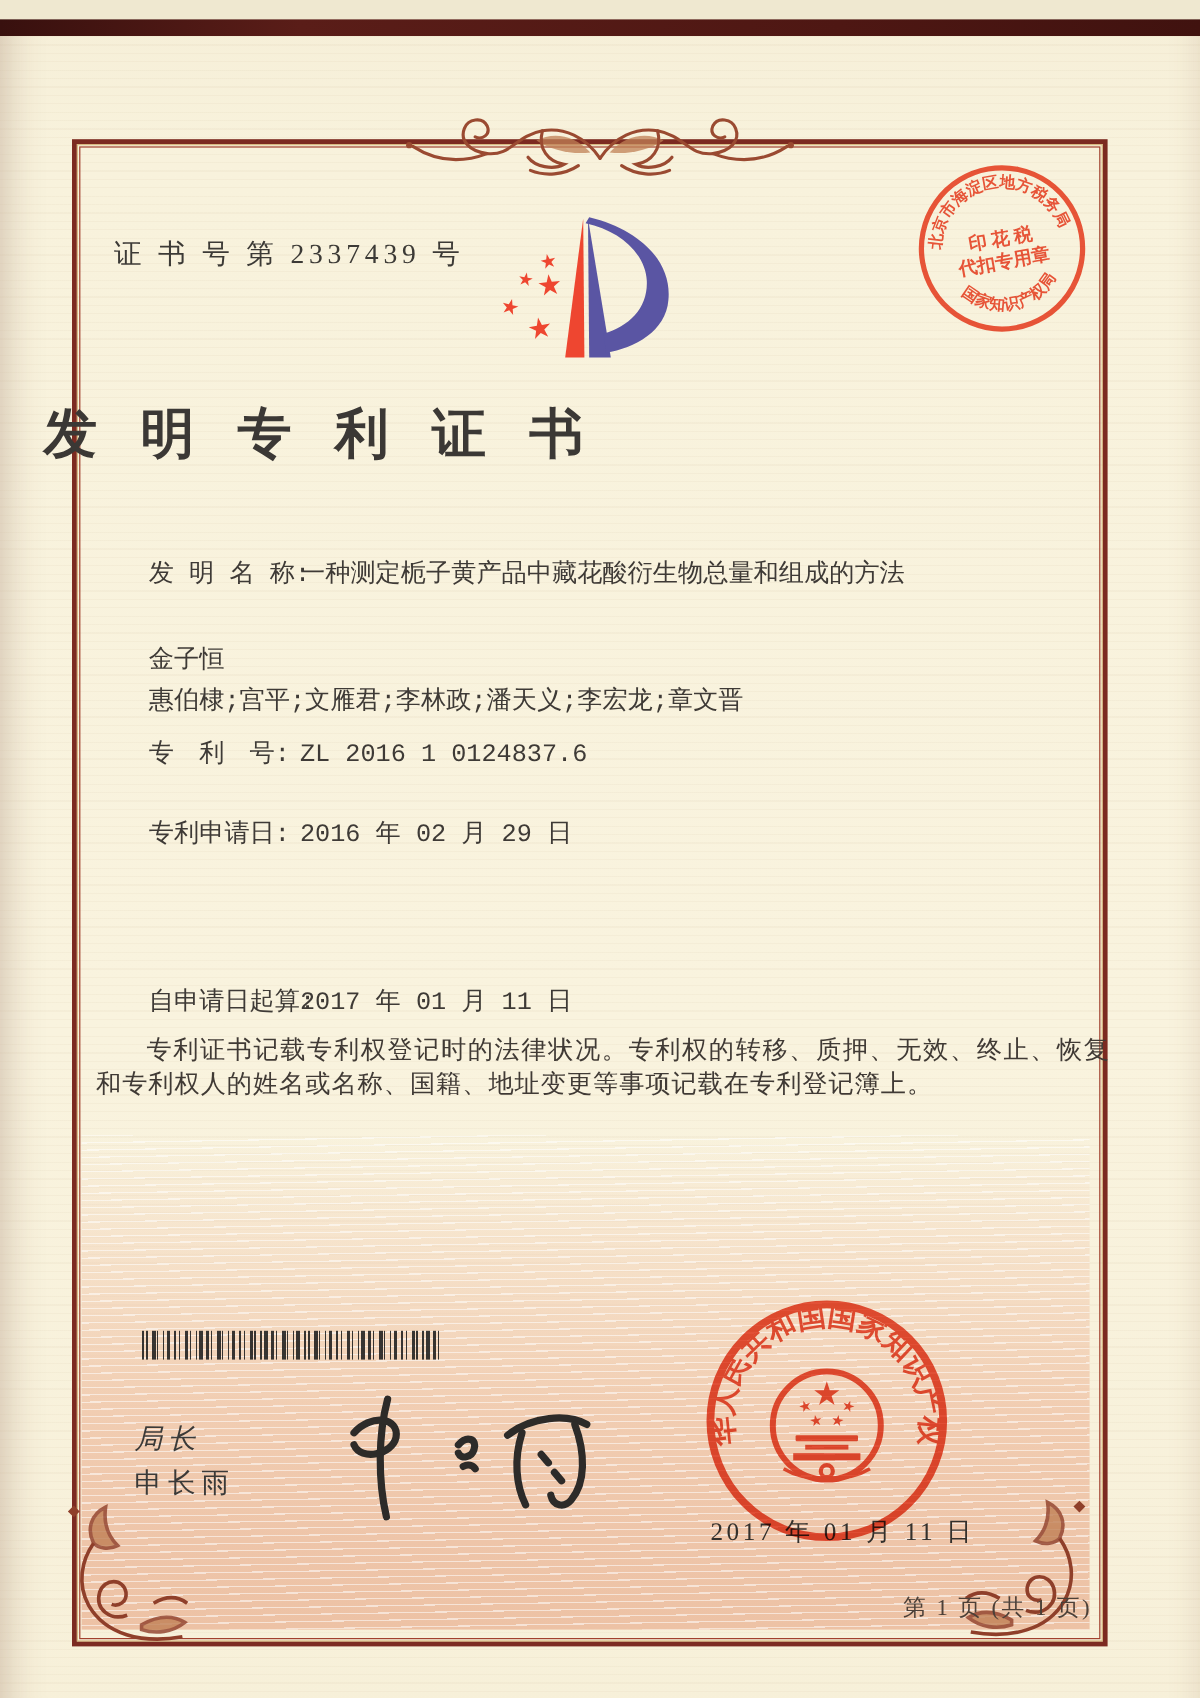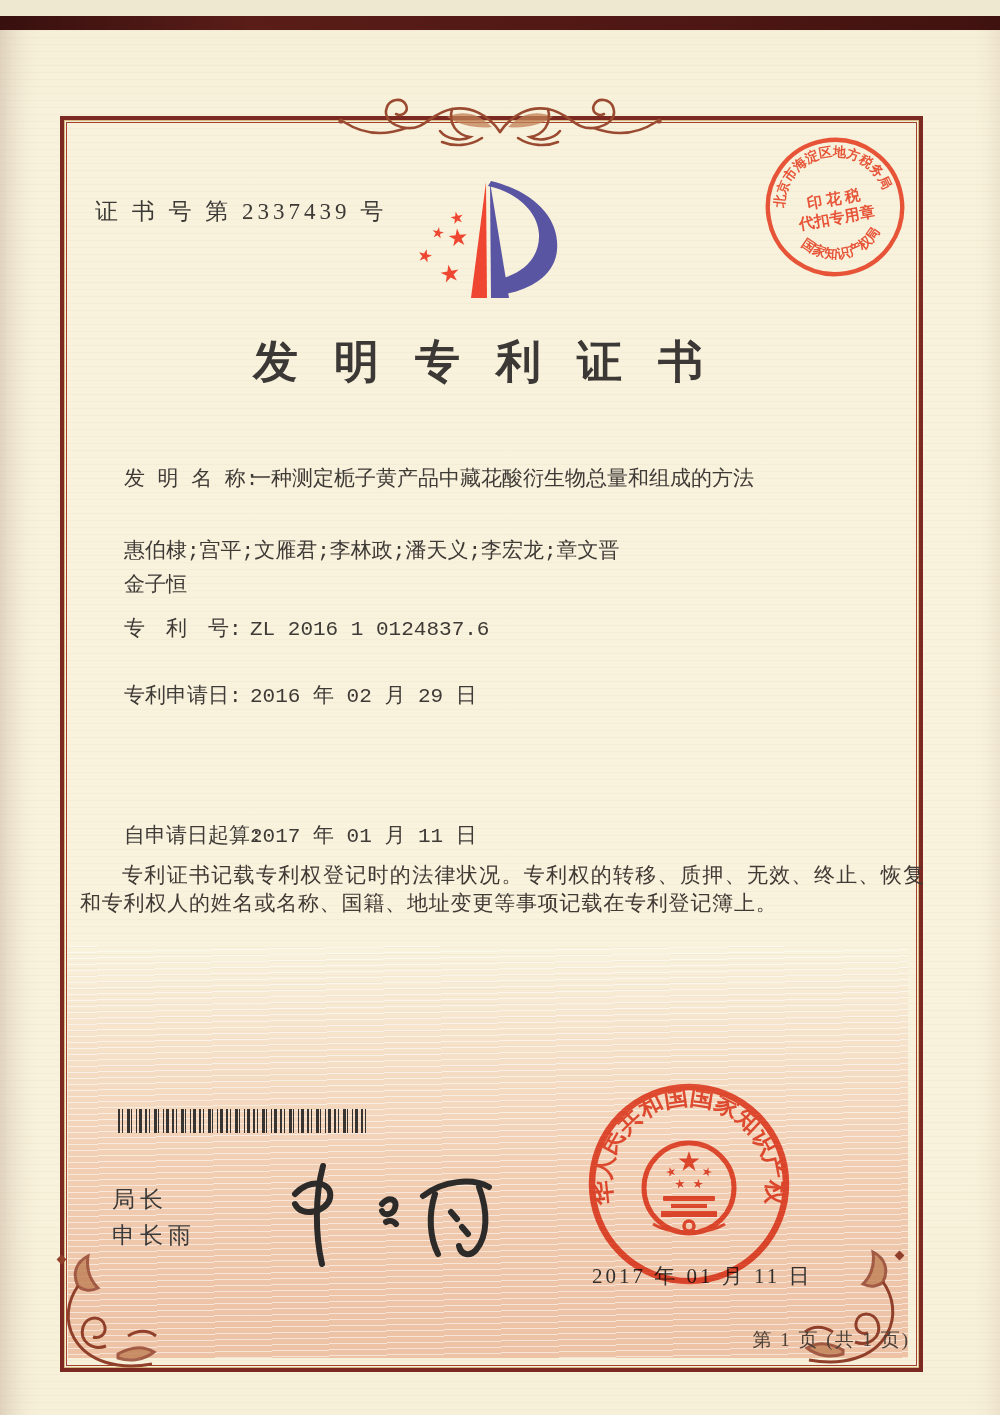--- a/index.html
+++ b/index.html
@@ -22,34 +22,34 @@
     border:4px solid #7c2a21;}
   .frame .inner{position:absolute;inset:2px;border:1px solid #a1402e;}
   .frame .gold{position:absolute;inset:0;border:1px solid #c49a52;opacity:.65;}
   
   .pink-zone{position:absolute;left:68px;top:930px;width:840px;height:412px;z-index:1;
     background:linear-gradient(180deg,rgba(243,212,188,0) 0%,rgba(243,208,182,.45) 22%,rgba(240,199,171,.85) 55%,#eec5a9 82%,#edc2a5 100%);}
   .pink-zone::after{content:"";position:absolute;inset:0;
     background:repeating-linear-gradient(179deg,rgba(255,255,255,.55) 0 1px,rgba(255,255,255,0) 1px 6px);}
   .cert-no{position:absolute;left:95px;top:180px;font-size:23px;letter-spacing:4px;color:#3c3a36;z-index:2;}
   .logo{position:absolute;left:408px;top:160px;width:155px;height:128px;z-index:2;}
-  .title{position:absolute;left:0;top:316px;width:920px;margin:0;text-align:center;z-index:2;
+  .title{position:absolute;left:0;top:316px;width:920px;margin:0;text-align:left;z-index:2;
     font-size:45px;font-weight:bold;letter-spacing:36px;padding-left:36px;color:#3b3835;}
   .row{position:absolute;left:124px;display:flex;font-size:21px;color:#3e3a36;z-index:2;line-height:34px;font-family:Liberation Mono, monospace;}
   .row .lbl{width:126px;flex:none;white-space:pre;}
   .row .vals div{white-space:pre;}
   .body-text{position:absolute;left:80px;top:846px;width:845px;z-index:2;color:#403a35;}
   .body-text p{margin:0;font-size:21px;line-height:27.6px;letter-spacing:.8px;text-indent:2em;text-align:justify;}
   .barcode{position:absolute;left:118px;top:1093px;width:252px;height:24px;z-index:2;opacity:.88;
     background:repeating-linear-gradient(90deg,
       #1d1d1d 0 2px,transparent 2px 4px,#1d1d1d 4px 5px,transparent 5px 9px,
       #1d1d1d 9px 12px,transparent 12px 13px,#1d1d1d 13px 14px,transparent 14px 18px,
       #1d1d1d 18px 19px,transparent 19px 21px,#1d1d1d 21px 24px,transparent 24px 27px);}
   .sig-title{position:absolute;left:112px;top:1168px;font-family:"Liberation Sans","DejaVu Sans",sans-serif;
-    font-size:23px;letter-spacing:5px;color:#3b3a38;z-index:2;}
+    font-size:23px;letter-spacing:5px;color:#3b3a38;z-index:2;font-style:italic;}
   .sig-name{position:absolute;left:112px;top:1204px;font-family:"Liberation Sans","DejaVu Sans",sans-serif;
     font-size:23px;letter-spacing:5px;color:#3b3a38;z-index:2;}
   .signature-svg{position:absolute;left:265px;top:1138px;width:240px;height:118px;z-index:2;}
   .tax-stamp{position:absolute;left:762px;top:118px;width:146px;height:146px;z-index:3;
     transform:rotate(-10deg);mix-blend-mode:multiply;opacity:.95;}
   .big-seal{position:absolute;left:583px;top:1062px;width:212px;height:212px;z-index:3;
     mix-blend-mode:multiply;opacity:.93;}
   .seal-date{position:absolute;left:592px;top:1246px;font-size:21px;letter-spacing:3px;color:#33302c;z-index:2;}
   .footer{position:absolute;left:0;top:1311px;width:910px;text-align:right;font-size:19px;
     letter-spacing:2px;color:#4c4038;z-index:2;}
@@ -141,22 +141,22 @@
   <h1 class="title">发明专利证书</h1>
 
   <div class="row" style="top:447px">
     <span class="lbl">发 明 名 称:</span>
     <span class="vals">
         <div>一种测定栀子黄产品中藏花酸衍生物总量和组成的方法</div>
       </span>
   </div>
   <div class="row" style="top:519px">
     <span class="vals">
+      <div>金子恒</div>
       <div>惠伯棣;宫平;文雁君;李林政;潘天义;李宏龙;章文晋</div>
-      <div>金子恒</div>
     </span>
   </div>
   <div class="row" style="top:597px">
     <span class="lbl">专　利　号:</span>
     <span class="vals">
         <div>ZL 2016 1 0124837.6</div>
       </span>
   </div>
   <div class="row" style="top:664px">
     <span class="lbl">专利申请日:</span>

